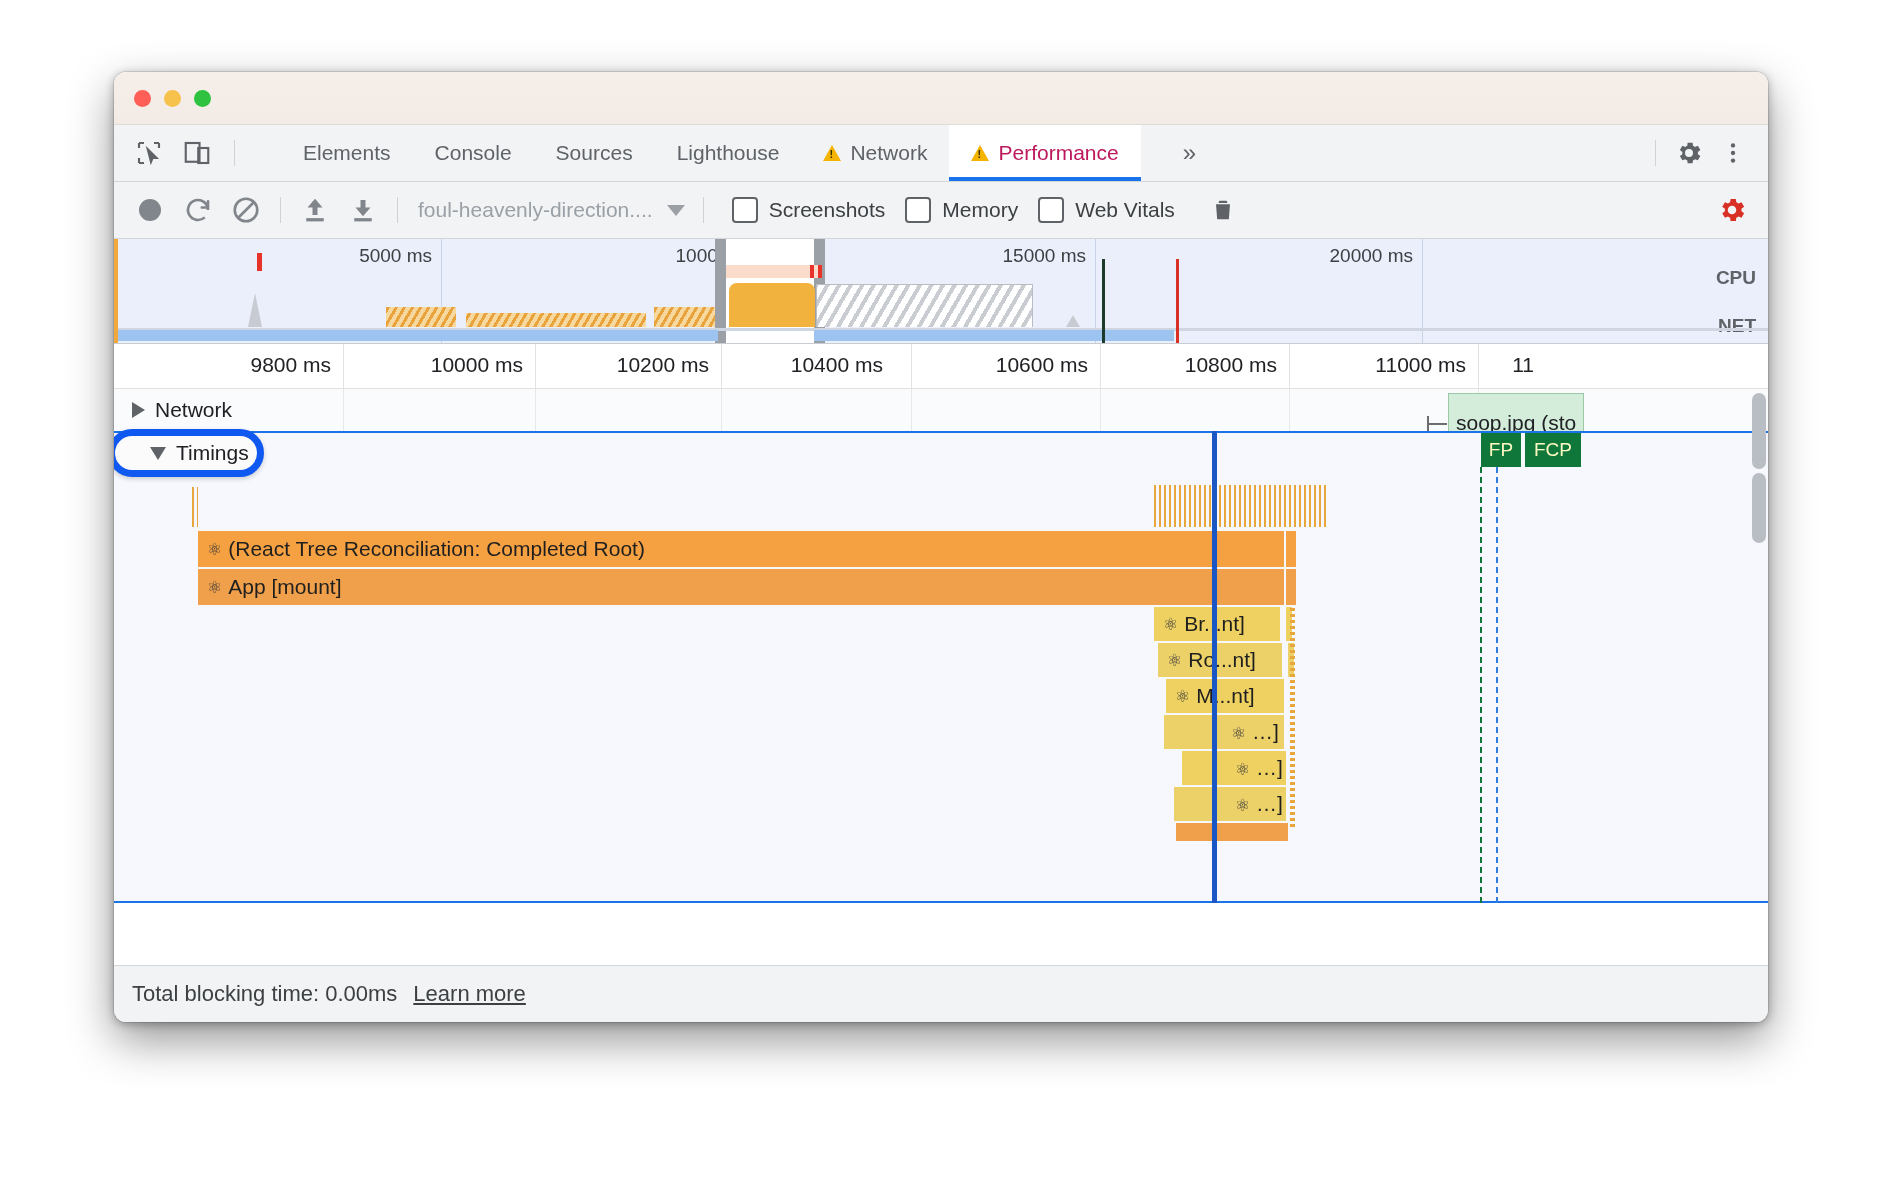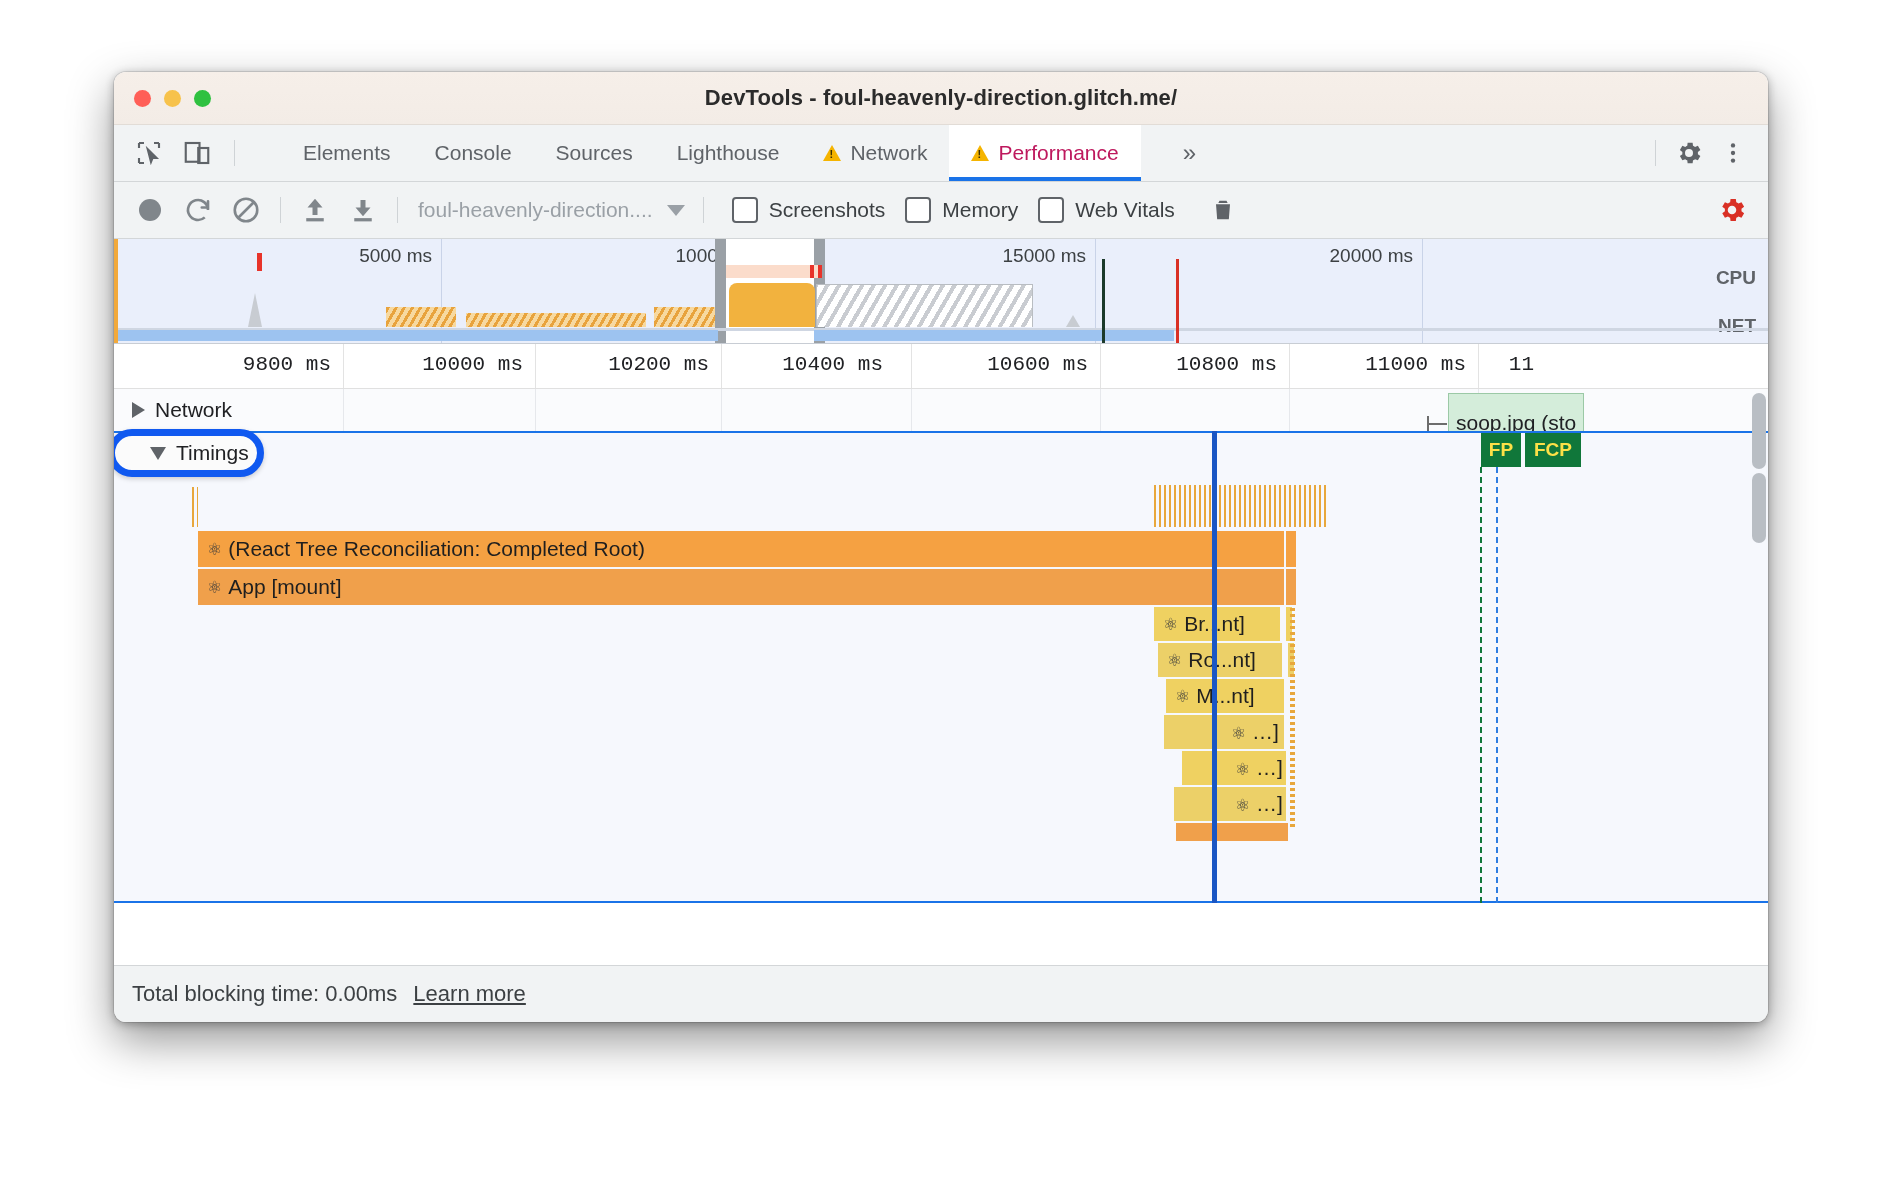--- a/index.html
+++ b/index.html
@@ -83,21 +83,21 @@
     border:1px solid #b9bdc2;border-bottom:none;
   }
   .ov-netline{position:absolute;left:4px;right:0;bottom:12px;height:3px;background:#cfd6e2;}
   .ov-netblue{position:absolute;bottom:2px;height:11px;background:#9dc3f0;}
   .ov-vline{position:absolute;top:20px;bottom:0;width:3px;}
   .ov-redmark{position:absolute;width:5px;height:18px;background:#e8332a;}
   .ov-spike{position:absolute;bottom:16px;width:0;height:0;border-left:7px solid transparent;border-right:7px solid transparent;border-bottom:34px solid #c8ccd2;}
   .ov-hatchsm{position:absolute;bottom:16px;background:repeating-linear-gradient(-60deg,#f7d9a0 0 4px,#e8a33d 4px 7px);}
 
   
-  .ruler{position:relative;height:44px;background:#ffffff;border-bottom:1px solid #e0e0e0;font-family:Liberation Mono, monospace;}
+  .ruler{position:relative;height:44px;background:#ffffff;border-bottom:1px solid #e0e0e0;}
   .r-grid{position:absolute;top:0;bottom:0;width:1px;background:#e3e3e3;}
   .r-tick{position:absolute;top:9px;font-size:21px;color:#202124;transform:translateX(-100%);padding-right:12px;}
 
   
   .flame{position:relative;height:514px;background:#fafbfd;overflow:hidden;}
   .fl-grid{position:absolute;top:0;bottom:0;width:1px;background:#e6e8ec;}
   .track-row{position:absolute;left:0;right:0;display:flex;align-items:center;}
   .track-title{display:flex;align-items:center;gap:10px;font-size:21px;color:#202124;padding-left:18px;}
   .tri-r{width:0;height:0;border-top:8px solid transparent;border-bottom:8px solid transparent;border-left:13px solid #5f6368;}
   .tri-d{width:0;height:0;border-left:8px solid transparent;border-right:8px solid transparent;border-top:13px solid #5f6368;}
@@ -114,21 +114,21 @@
   .bar.yellow{background:#efd161;}
   .bar.yellow2{background:#ecd068;}
   .tickbar{position:absolute;background:repeating-linear-gradient(90deg,#e8a73c 0 2px,transparent 2px 5px);}
   .scrub{position:absolute;top:0;bottom:0;width:5px;background:#1a56c4;}
   .netpill{
     position:absolute;display:flex;align-items:center;height:34px;
     background:#d4edda;border:1px solid #9bc9a6;font-size:21px;color:#202124;padding:12px 7px;margin-left:32px;
   }
   .netpill .whisk{position:absolute;left:-22px;top:50%;width:20px;height:2px;background:#6d6d6d;}
   .netpill .whisk:before{content:"";position:absolute;left:0;top:-7px;width:2px;height:15px;background:#6d6d6d;}
-  .fpbadge{position:absolute;display:flex;align-items:center;justify-content:center;height:34px;background:#10773a;color:#fde047;font-size:19px;font-weight:bold;}
+  .fpbadge{position:absolute;display:flex;align-items:center;justify-content:center;height:34px;background:#10773a;color:#fef9c3;font-size:19px;font-weight:normal;}
   .dashline{position:absolute;top:0;bottom:0;border-left:2px dashed;}
 
   
   .vscroll{position:absolute;right:2px;width:14px;border-radius:7px;background:#b9bec4;}
 
   
   .statusbar{
     position:absolute;left:0;right:0;bottom:0;height:56px;background:#f1f3f4;
     border-top:1px solid #d3d6d8;display:flex;align-items:center;padding-left:18px;gap:16px;
     font-size:22px;color:#3c4043;
@@ -140,21 +140,20 @@
 
 <div class="stage">
   <div class="window">
 
     <div class="titlebar">
       <div class="traffic">
         <span class="dot red"></span>
         <span class="dot yellow"></span>
         <span class="dot green"></span>
       </div>
-      <div class="win-title">DevTools - foul-heavenly-direction.glitch.me/</div>
     </div>
 
     <div class="tabbar">
       <div class="tb-icons">
         <span class="tb-ico">
           <svg width="30" height="30" viewBox="0 0 24 24" fill="none" stroke="#5f6368" stroke-width="1.7">
             <path d="M4 4h4M4 4v4M20 4h-4M20 4v4M4 20h4M4 20v-4"></path>
             <path d="M11 9l7 7h-3.2l-1.2 3z" fill="#5f6368" stroke="#5f6368"></path>
           </svg>
         </span>

